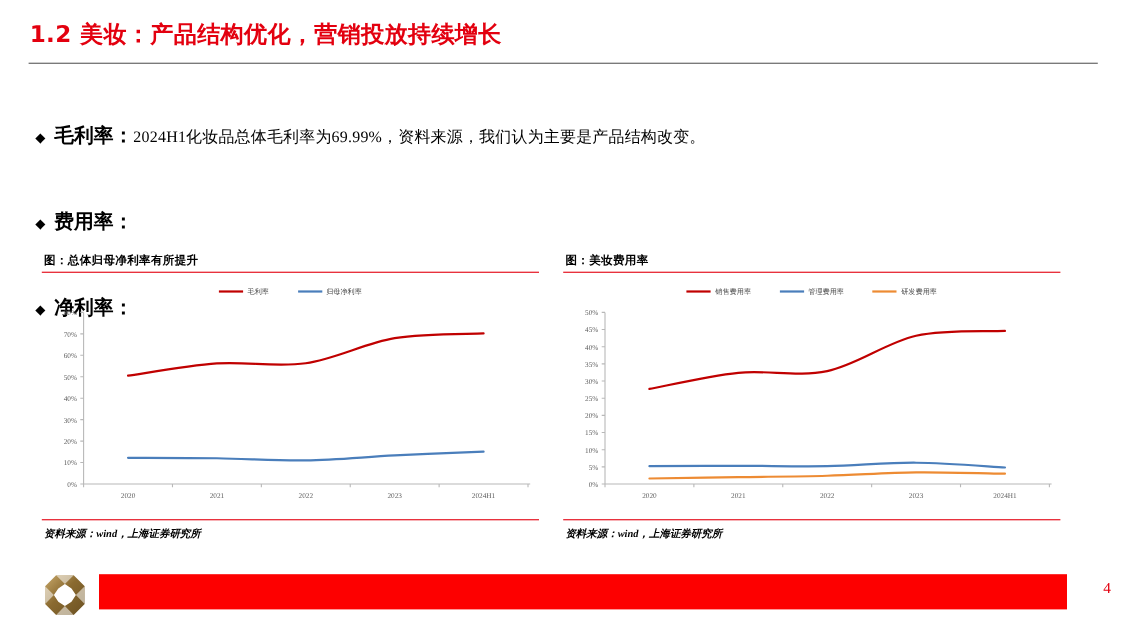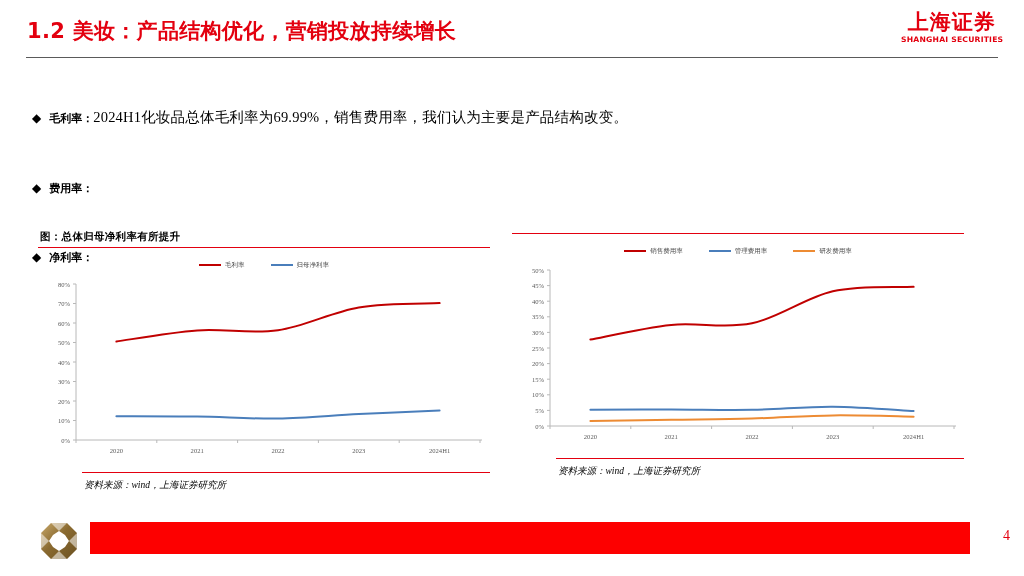--- a/index.html
+++ b/index.html
@@ -81,21 +81,21 @@
     white-space: nowrap;
   }
   .bullet-marker {
     font-size: 12px;
     color: #000;
     margin-right: 8px;
     line-height: 1;
   }
   .bullet-label {
     font-family: "Liberation Serif", "DejaVu Serif", serif;
-    font-size: 11px;
+    font-size: 18px;
     font-weight: bold;
     color: #000;
     margin-top: 41px;
   }
   .bullet-text {
     font-family: "Liberation Serif", "DejaVu Serif", serif;
     font-size: 14.5px;
     color: #000;
     letter-spacing: 0.2px;
   }
@@ -155,24 +155,23 @@
     height: 190px;
   }
   .chart-plot svg { display: block; }
   .chart-source {
     margin-top: 6px;
     border-top: 1.2px solid #e3000f;
     padding-top: 6px;
     font-family: "Liberation Serif", "DejaVu Serif", serif;
     font-size: 9.5px;
     font-style: italic;
-    font-weight: normal;
+    font-weight: bold;
     color: #000;
     padding-left: 2px;
-    margin-left: 44px;
   }
 
   
   #footer-bar {
     position: absolute;
     left: 90px;
     top: 522px;
     width: 880px;
     height: 32px;
     background: #fd0000;
@@ -191,32 +190,28 @@
     font-family: "Liberation Serif", "DejaVu Serif", serif;
     font-size: 14px;
     color: #e3000f;
   }
 </style>
 </head>
 <body>
 
 <div id="slide-header">
   <div id="page-title">1.2 美妆：产品结构优化，营销投放持续增长</div>
-  <div id="brand-logo">
-    <span class="brand-cn">上海证券</span>
-    <span class="brand-en">SHANGHAI SECURITIES</span>
-  </div>
   <div id="header-rule"></div>
 </div>
 
 <div id="bullets">
   <div class="bullet-row">
     <span class="bullet-marker">◆</span>
     <span class="bullet-label">毛利率：</span>
-    <span class="bullet-text">2024H1化妆品总体毛利率为69.99%，销售费用率，我们认为主要是产品结构改变。</span>
+    <span class="bullet-text">2024H1化妆品总体毛利率为69.99%，资料来源，我们认为主要是产品结构改变。</span>
   </div>
   <div class="bullet-row">
     <span class="bullet-marker">◆</span>
     <span class="bullet-label">费用率：</span>
   </div>
   <div class="bullet-row">
     <span class="bullet-marker">◆</span>
     <span class="bullet-label">净利率：</span>
   </div>
 </div>
@@ -268,20 +263,21 @@
         <text x="320.8" y="177" text-anchor="middle" font-family="&quot;Liberation Serif&quot;, serif" font-size="6.6" fill="#5c5c5c">2023</text>
         <text x="401.59999999999997" y="177" text-anchor="middle" font-family="&quot;Liberation Serif&quot;, serif" font-size="6.6" fill="#5c5c5c">2024H1</text>
         <path d="M 78.40 65.53 C 91.87 63.67, 132.27 56.29, 159.20 54.41 C 186.13 52.52, 213.07 58.05, 240.00 54.22 C 266.93 50.38, 293.87 35.92, 320.80 31.40 C 347.73 26.88, 388.13 27.82, 401.60 27.11" fill="none" stroke="#c00000" stroke-width="2" stroke-linecap="round" stroke-linejoin="round"></path>
         <path d="M 78.40 140.21 C 91.87 140.28, 132.27 140.21, 159.20 140.60 C 186.13 140.99, 213.07 142.97, 240.00 142.55 C 266.93 142.13, 293.87 139.40, 320.80 138.06 C 347.73 136.73, 388.13 135.14, 401.60 134.56" fill="none" stroke="#4a7ebb" stroke-width="2" stroke-linecap="round" stroke-linejoin="round"></path>
       </svg>
     </div>
   <div class="chart-source">资料来源：wind，上海证券研究所</div>
 </div>
 
 <div class="chart-panel" id="chart-panel-right">
+  <div class="chart-title">图：美妆费用率</div>
   <div class="chart-title-rule"></div>
   <div class="chart-legend" id="legend-1">
       <div class="legend-item">
         <span class="legend-swatch" style="background: rgb(192, 0, 0);"></span>
         <span class="legend-label">销售费用率</span>
       </div>
       <div class="legend-item">
         <span class="legend-swatch" style="background: rgb(74, 126, 187);"></span>
         <span class="legend-label">管理费用率</span>
       </div>

